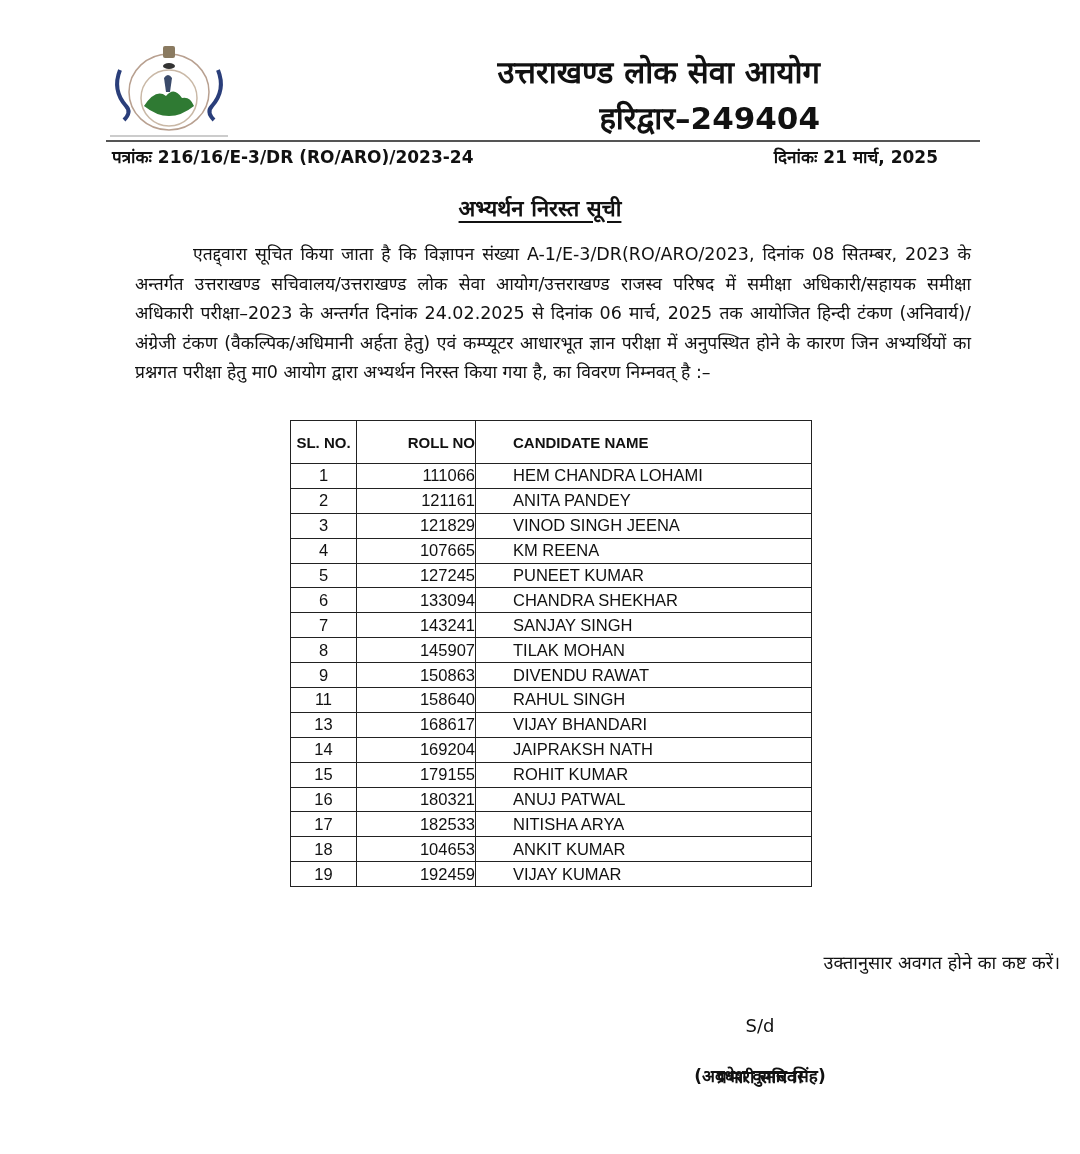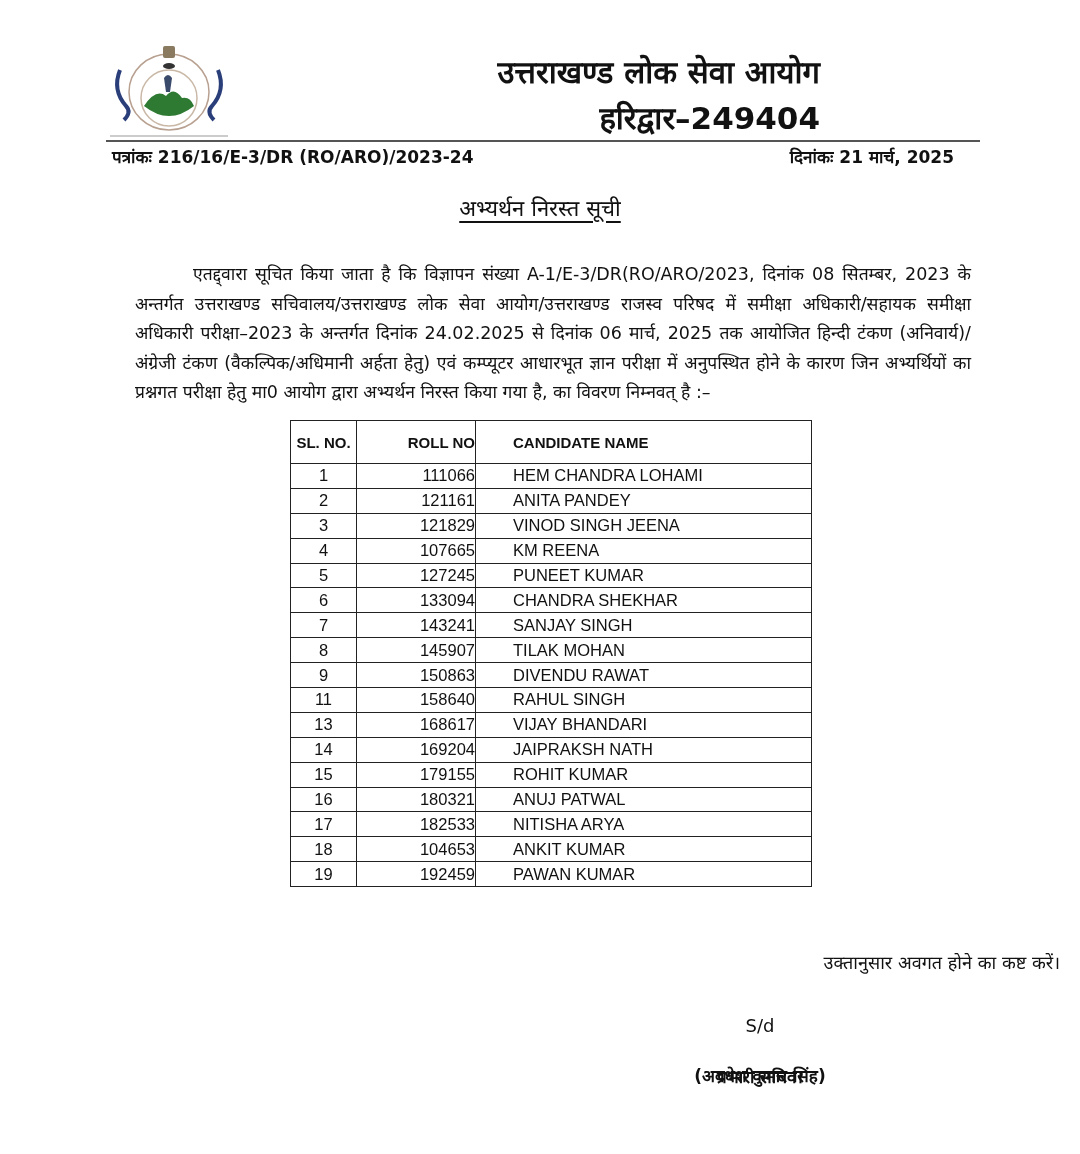--- a/index.html
+++ b/index.html
@@ -3,24 +3,24 @@
 <meta charset="utf-8">
 <style>
   html, body { margin:0; padding:0; background:#ffffff; }
   body { width:1080px; height:1154px; position:relative; overflow:hidden; font-family:"Liberation Sans", "DejaVu Sans", sans-serif; color:#111; }
   .logo { position:absolute; left:108px; top:40px; width:122px; height:100px; }
   .title { position:absolute; left:380px; width:440px; text-align:right; font-weight:bold; font-family:"DejaVu Sans", sans-serif; }
   .title.t1 { top:50px; font-size:31px; }
   .title.t2 { top:96px; font-size:31px; }
   .rule { position:absolute; left:106px; top:140px; width:874px; height:2px; background:#555; }
   .ref { position:absolute; left:112px; top:145px; font-size:17px; font-weight:bold; font-family:"DejaVu Sans", sans-serif; }
-  .date { position:absolute; right:126px; top:145px; font-size:17px; font-weight:bold; font-family:"DejaVu Sans", sans-serif; }
-  .heading { position:absolute; left:0; width:1080px; top:192px; text-align:center; font-size:22px; font-weight:normal; font-family:"DejaVu Sans", sans-serif; }
+  .date { position:absolute; right:142px; top:145px; font-size:17px; font-weight:bold; font-family:"DejaVu Sans", sans-serif; }
+  .heading { position:absolute; left:0; width:1080px; top:192px; text-align:center; font-size:22px; font-weight:bold; font-family:"DejaVu Sans", sans-serif; }
   .heading span { text-decoration:underline; text-underline-offset:5px; }
-  .para { position:absolute; left:135px; top:240px; width:836px; font-size:17.5px; line-height:29.5px; text-align:justify; font-family:"DejaVu Sans", sans-serif; text-indent:58px;margin-top:20px; }
+  .para { position:absolute; left:135px; top:240px; width:836px; font-size:17.5px; line-height:29.5px; text-align:justify; font-family:"DejaVu Sans", sans-serif; text-indent:58px; }
   table { position:absolute; left:290px; top:420px; border-collapse:collapse; font-family:"Liberation Sans", sans-serif; font-size:16.5px;padding-left:37px; }
   td, th { border:1px solid #222; padding:0; height:23.9px; }
   th { font-weight:bold; font-size:15px; height:42px; }
   .c1 { width:65px; text-align:center; }
   .c2 { width:118px; text-align:right; }
   .c3 { width:336px; text-align:left; padding-left:37px; box-sizing:border-box; }
   .closing { position:absolute; left:0; width:1060px; top:950px; text-align:right; font-size:18px; font-family:"DejaVu Sans", sans-serif; }
   .sig { position:absolute; left:670px; width:180px; text-align:center; font-family:"DejaVu Sans", sans-serif; font-weight:bold; }
   .sig.s1 { top:1015px; font-size:18px; font-weight:normal; }
   .sig.s2 { top:1040px; font-size:17px;margin-top:24px; }
@@ -140,21 +140,21 @@
         <td class="c3">NITISHA ARYA</td>
       </tr>
       <tr>
         <td class="c1">18</td>
         <td class="c2">104653</td>
         <td class="c3">ANKIT KUMAR</td>
       </tr>
       <tr>
         <td class="c1">19</td>
         <td class="c2">192459</td>
-        <td class="c3">PAWAN KUMAR</td>
+        <td class="c3">VIJAY KUMAR</td>
       </tr>
     </tbody>
 </table>
 
 <div class="closing">उक्तानुसार अवगत होने का कष्ट करें।</div>
 
 <div class="sig s1">S/d</div>
 <div class="sig s2">(अवधेश कुमार सिंह)</div>
 <div class="sig s3">प्रभारी सचिव।</div>
 

